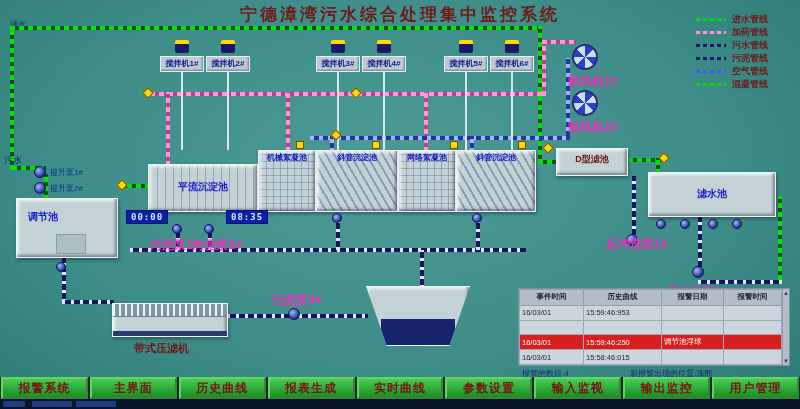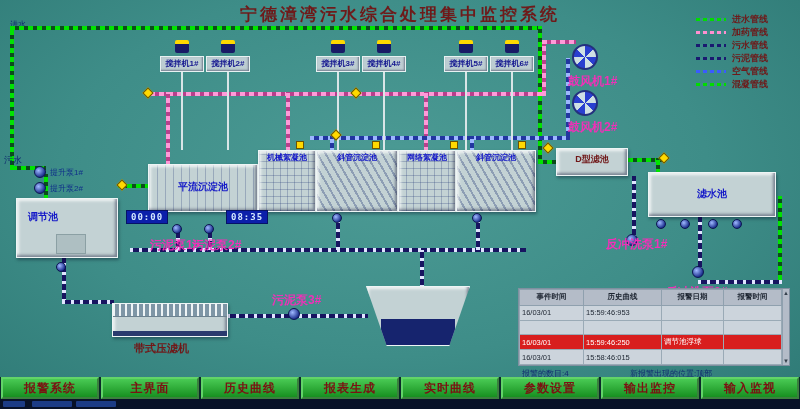--- a/index.html
+++ b/index.html
@@ -298,22 +298,23 @@
   <div class="abs afoot" style="left:522px;top:368px">报警的数目:4</div>
   <div class="abs afoot" style="left:630px;top:368px">新报警出现的位置:顶部</div>
 
   <div id="navbar" class="abs">
     <button class="nav-btn">报警系统</button>
     <button class="nav-btn">主界面</button>
     <button class="nav-btn">历史曲线</button>
     <button class="nav-btn">报表生成</button>
     <button class="nav-btn">实时曲线</button>
     <button class="nav-btn">参数设置</button>
+    <button class="nav-btn">输入监视</button>
     <button class="nav-btn">输出监控</button>
-    <button class="nav-btn">输入监视</button>
+    <button class="nav-btn">用户管理</button>
   </div>
 
   <div id="taskbar" class="abs">
     <div class="task-item" style="left:3px;width:22px"></div>
     <div class="task-item" style="left:32px;width:40px"></div>
     <div class="task-item" style="left:76px;width:40px"></div>
   </div>
 
 </div>
 

